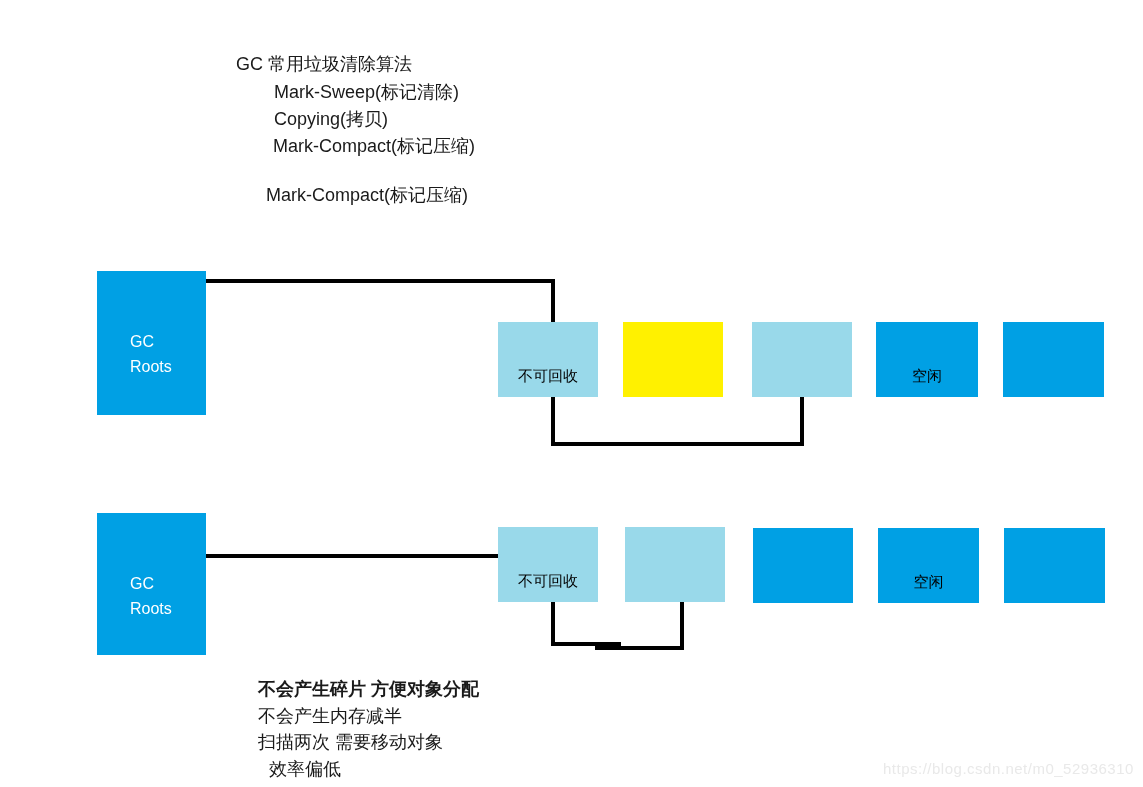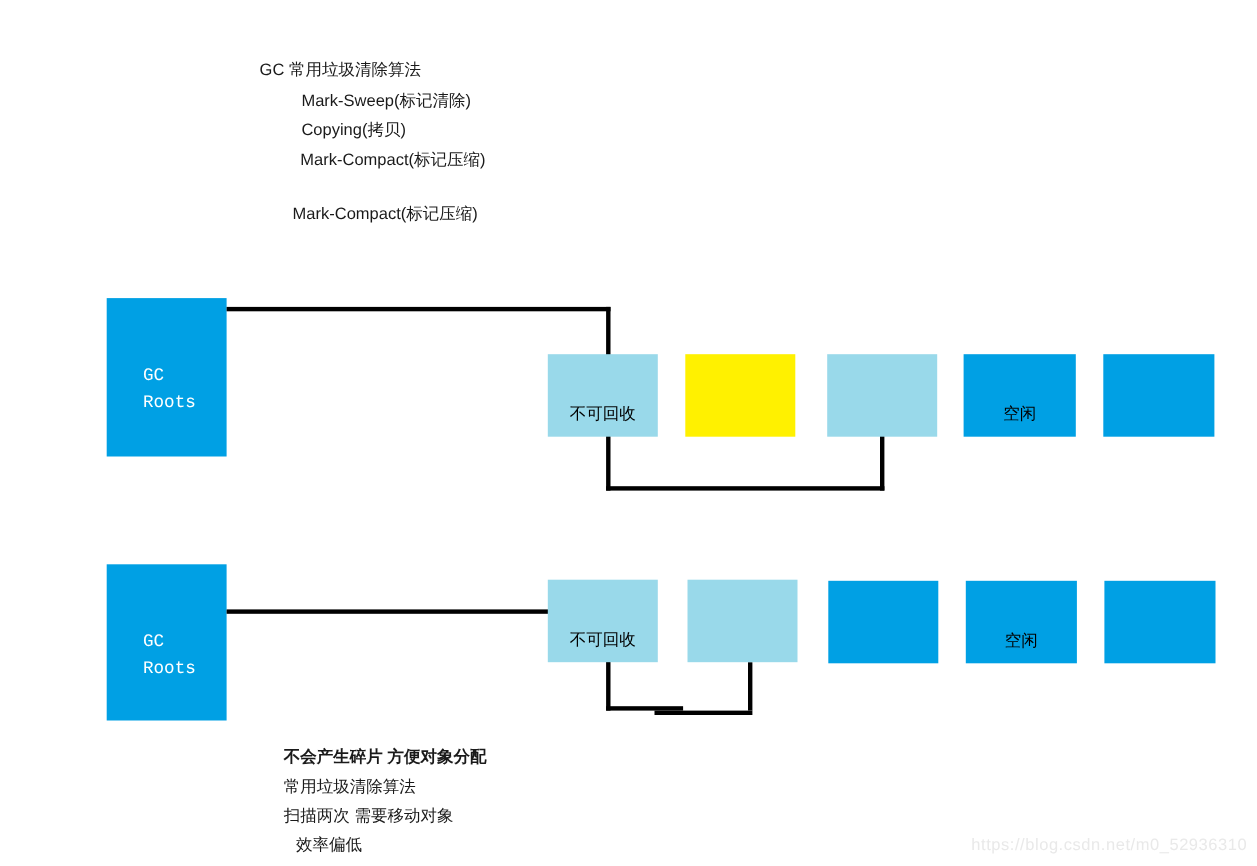--- a/index.html
+++ b/index.html
@@ -7,21 +7,21 @@
     position: relative;
     width: 1143px;
     height: 787px;
     background: #ffffff;
     overflow: hidden;
     font-family: "Liberation Sans", "DejaVu Sans", sans-serif;
   }
   .txt {
     position: absolute;
     color: #1a1a1a;
-    font-size: 15px;
+    font-size: 18px;
     white-space: nowrap;
     line-height: 18px;
   }
   .block {
     position: absolute;
     display: flex;
     align-items: center;
     justify-content: center;
   }
   .block-label {
@@ -33,21 +33,20 @@
   .roots-box {
     position: absolute;
     left: 97px;
     width: 109px;
     height: 144px;
     box-sizing: border-box;
     padding: 58px 0 16px 33px;
     color: #ffffff;
     font-size: 16px;
     line-height: 25px;
-    font-family: Liberation Mono, monospace;
   }
   .line {
     position: absolute;
     background: #000000;
   }
   .watermark {
     position: absolute;
     left: 883px;
     top: 760px;
     font-size: 15px;
@@ -115,19 +114,19 @@
     <span class="block-label"></span>
   </div>
   <div class="block" style="left: 878px; top: 528px; width: 101px; height: 75px; background-color: rgb(0, 160, 228);">
     <span class="block-label">空闲</span>
   </div>
   <div class="block" style="left: 1004px; top: 528px; width: 101px; height: 75px; background-color: rgb(0, 160, 228);">
     <span class="block-label"></span>
   </div>
 
   <div class="txt" style="left:258px; top:680px;font-weight:bold;">不会产生碎片 方便对象分配</div>
-  <div class="txt" style="left:258px; top:707px;">常用垃圾清除算法</div>
+  <div class="txt" style="left:258px; top:707px;">不会产生内存减半</div>
   <div class="txt" style="left:258px; top:733px;text-align:center;">扫描两次 需要移动对象</div>
   <div class="txt" style="left:269px; top:760px;">效率偏低</div>
 
   <div class="watermark">https://blog.csdn.net/m0_52936310</div>
 
 </div>
 
 </body></html>

